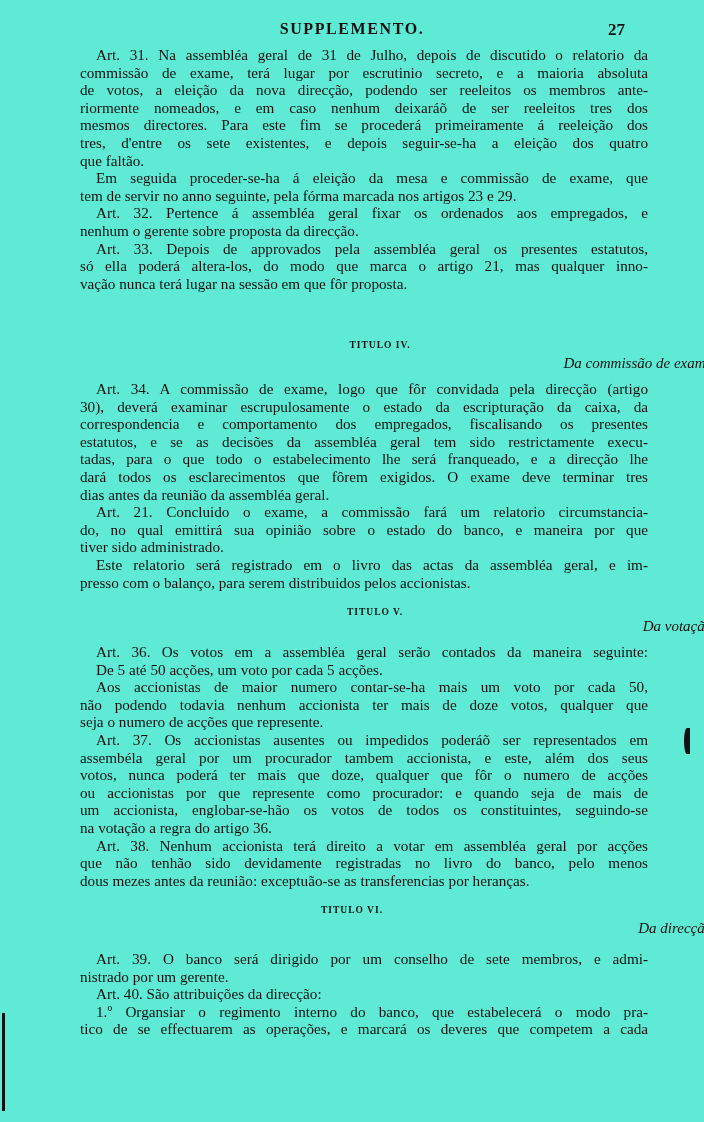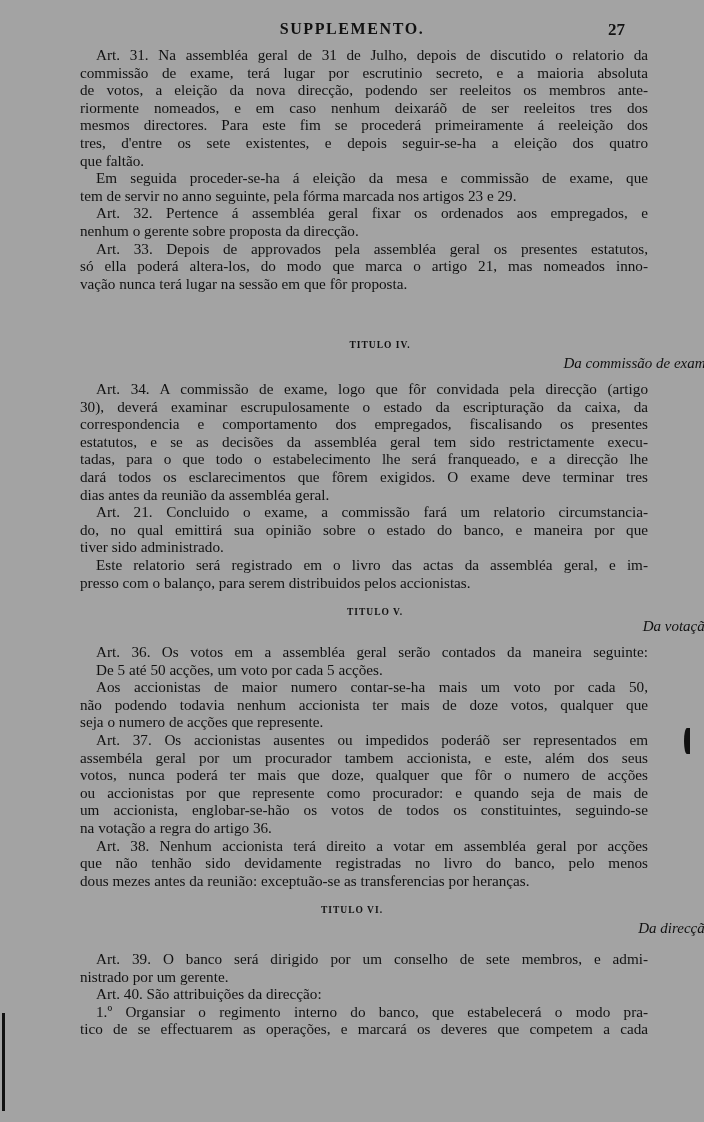--- a/index.html
+++ b/index.html
@@ -1,18 +1,18 @@
 <!DOCTYPE html>
 <html><head>
   <meta charset="utf-8">
   <style>
     html, body { margin: 0; padding: 0; background: #ffffff; }
     body { width: 704px; height: 1122px; position: relative; overflow: hidden;
            font-family: "Liberation Serif", "DejaVu Serif", serif; color: #111111; }
-    .page { position: absolute; left: 0; top: 0; width: 704px; height: 1122px; background: #a3a3a3; }
+    .page { position: absolute; left: 0; top: 0; width: 704px; height: 1122px; background: #5eead4; }
     .hdr-title { position: absolute; top: 20px; left: 0; width: 704px; text-align: center;
                  font-weight: bold; font-size: 16px; letter-spacing: 1.6px; }
     .hdr-page { position: absolute; top: 20px; left: 608px; font-weight: bold; font-size: 17px; }
     .line { position: absolute; left: 80px; width: 568px; font-size: 15.2px; line-height: 18px;
             white-space: nowrap; text-align: justify; text-align-last: justify; }
     .line.indent { left: 96px; width: 552px; }
     .line.last { text-align-last: left; }
     .titulo { position: absolute; left: 0; width: 704px; text-align: center; font-size: 9.5px;
               letter-spacing: 1px; font-weight: bold; }
     .subt { position: absolute; left: 12px; width: 704px; text-align: right; font-style: italic; font-size: 15px; }
@@ -33,21 +33,21 @@
       <div class="line" style="top: 81.2px;">de votos, a eleição da nova direcção, podendo ser reeleitos os membros ante-</div>
       <div class="line" style="top: 98.8px;">riormente nomeados, e em caso nenhum deixaráõ de ser reeleitos tres dos</div>
       <div class="line" style="top: 116.4px;">mesmos directores. Para este fim se procederá primeiramente á reeleição dos</div>
       <div class="line" style="top: 134px;">tres, d'entre os sete existentes, e depois seguir-se-ha a eleição dos quatro</div>
       <div class="line last" style="top: 151.6px;">que faltão.</div>
       <div class="line indent" style="top: 169.2px;">Em seguida proceder-se-ha á eleição da mesa e commissão de exame, que</div>
       <div class="line last" style="top: 186.8px;">tem de servir no anno seguinte, pela fórma marcada nos artigos 23 e 29.</div>
       <div class="line indent" style="top: 204.4px;">Art. 32. Pertence á assembléa geral fixar os ordenados aos empregados, e</div>
       <div class="line last" style="top: 222px;">nenhum o gerente sobre proposta da direcção.</div>
       <div class="line indent" style="top: 239.6px;">Art. 33. Depois de approvados pela assembléa geral os presentes estatutos,</div>
-      <div class="line" style="top: 257.2px;">só ella poderá altera-los, do modo que marca o artigo 21, mas nomeados inno-</div>
+      <div class="line" style="top: 257.2px;">só ella poderá altera-los, do modo que marca o artigo 21, mas qualquer inno-</div>
       <div class="line last" style="top: 274.8px;">vação nunca terá lugar na sessão em que fôr proposta.</div>
       <div class="titulo" style="top: 340px; padding-left: 28px;">TITULO IV.</div>
       <div class="subt" style="top: 355px;">Da commissão de exame.</div>
       <div class="line indent" style="top: 380px;">Art. 34. A commissão de exame, logo que fôr convidada pela direcção (artigo</div>
       <div class="line" style="top: 397.6px;">30), deverá examinar escrupulosamente o estado da escripturação da caixa, da</div>
       <div class="line" style="top: 415.2px;">correspondencia e comportamento dos empregados, fiscalisando os presentes</div>
       <div class="line" style="top: 432.8px;">estatutos, e se as decisões da assembléa geral tem sido restrictamente execu-</div>
       <div class="line" style="top: 450.4px;">tadas, para o que todo o estabelecimento lhe será franqueado, e a direcção lhe</div>
       <div class="line" style="top: 468px;">dará todos os esclarecimentos que fôrem exigidos. O exame deve terminar tres</div>
       <div class="line last" style="top: 485.6px;">dias antes da reunião da assembléa geral.</div>

